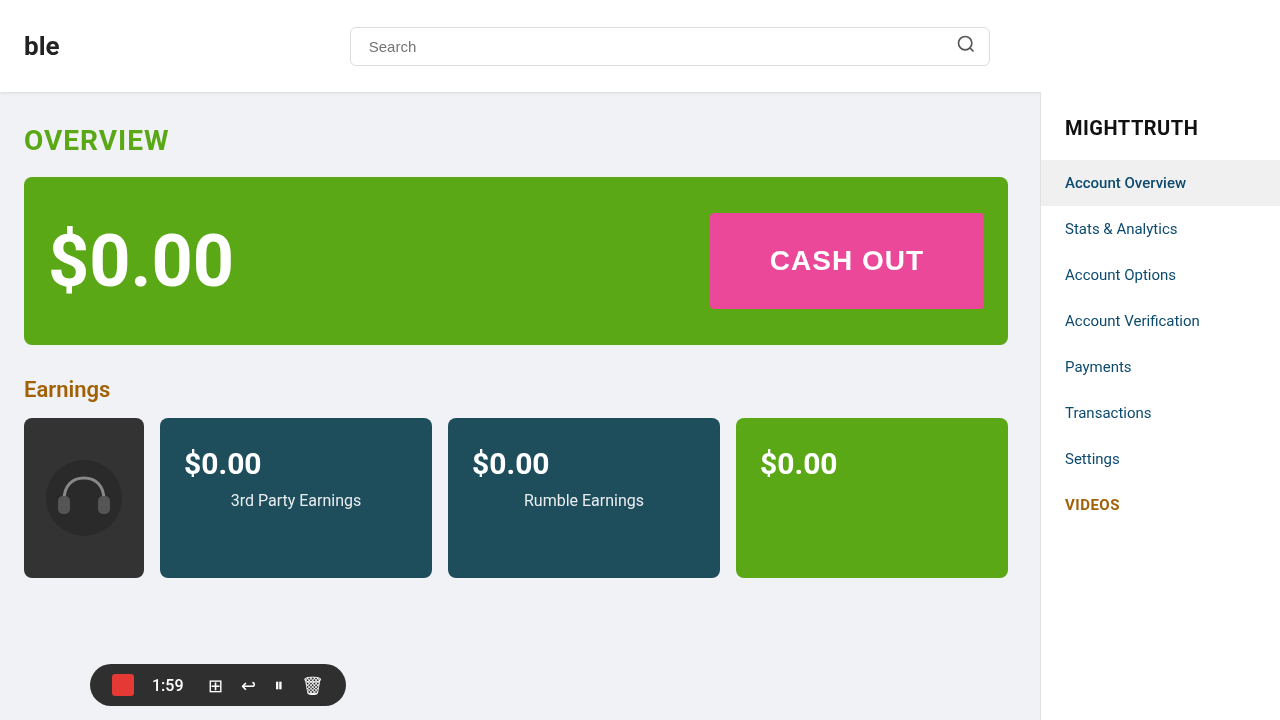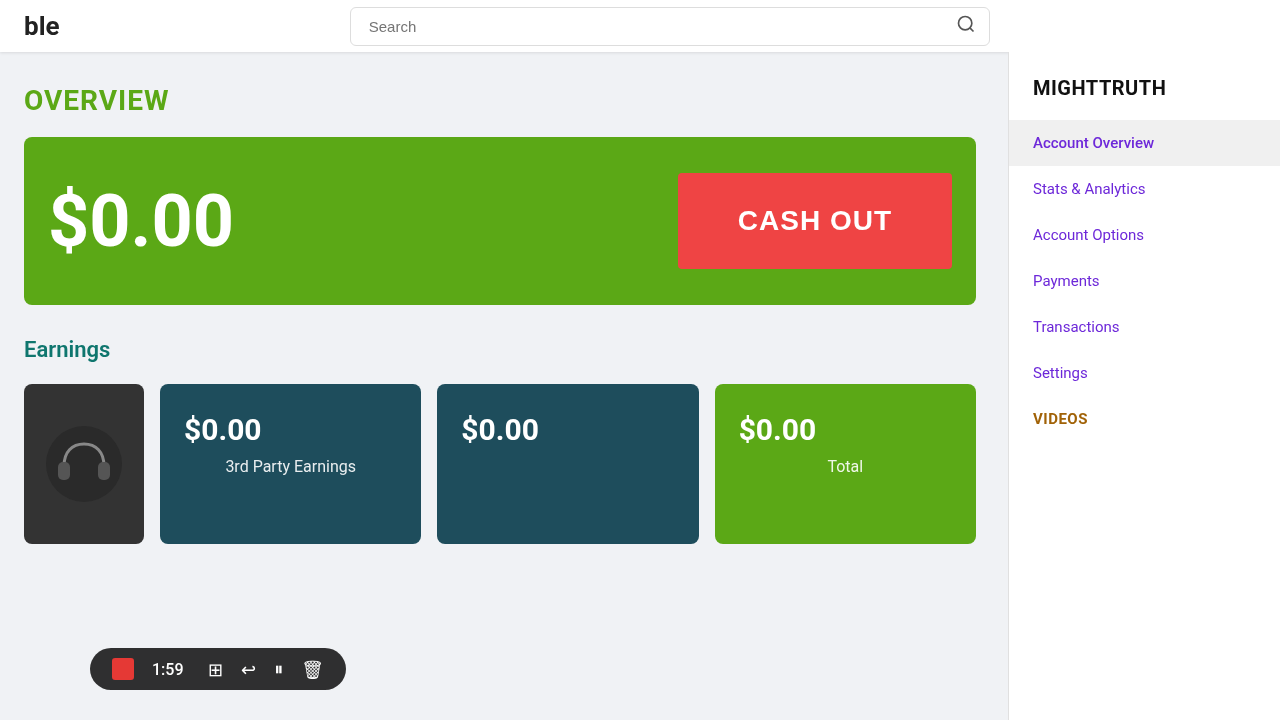--- a/index.html
+++ b/index.html
@@ -9,21 +9,21 @@
       width: 1280px;
       height: 720px;
       overflow: hidden;
       display: flex;
       flex-direction: column;
     }
 
     
     .header {
       background: #fff;
-      height: 52px;
+      height: 92px;
       display: flex;
       align-items: center;
       padding: 0 24px;
       gap: 24px;
       box-shadow: 0 1px 3px rgba(0,0,0,0.1);
       flex-shrink: 0;
     }
     .logo {
       font-size: 26px;
       font-weight: 700;
@@ -87,37 +87,37 @@
       justify-content: space-between;
       margin-bottom: 32px;
       min-height: 140px;
     }
     .balance-amount {
       font-size: 72px;
       font-weight: 700;
       color: #fff;
     }
     .cash-out-btn {
-      background: #ef4444;
+      background: #ec4899;
       color: #fff;
       border: none;
       font-size: 28px;
       font-weight: 700;
       padding: 32px 60px;
       border-radius: 4px;
       cursor: pointer;
       letter-spacing: 1px;
     }
 
     
     .earnings-title {
       font-size: 22px;
       font-weight: 600;
-      color: #0f766e;
-      margin-bottom: 22px;
+      color: #a16207;
+      margin-bottom: 16px;
     }
 
     .earnings-cards {
       display: flex;
       gap: 16px;
     }
 
     .earning-card {
       flex: 1;
       border-radius: 8px;
@@ -157,58 +157,58 @@
       width: 100%;
       height: 100%;
       background: #333;
       display: flex;
       align-items: center;
       justify-content: center;
     }
 
     
     .sidebar {
-      width: 272px;
+      width: 240px;
       background: #fff;
       border-left: 1px solid #e0e0e0;
       padding: 24px 0;
       flex-shrink: 0;
       overflow-y: auto;
     }
 
     .sidebar-username {
       font-size: 20px;
       font-weight: 700;
       color: #111;
       padding: 0 24px;
       margin-bottom: 20px;
       letter-spacing: 0.5px;
     }
 
     .sidebar-item {
       padding: 14px 24px;
       font-size: 15px;
-      color: #6d28d9;
+      color: #0c4a6e;
       cursor: pointer;
       transition: background 0.15s;
     }
     .sidebar-item.active {
       background: #f0f0f0;
       font-weight: 500;
     }
     .sidebar-item.green-text {
       color: #a16207;
       font-weight: 700;
       letter-spacing: 0.5px;
     }
 
     
     .video-toolbar {
       position: fixed;
-      bottom: 30px;
+      bottom: 14px;
       left: 90px;
       background: rgba(30,30,30,0.92);
       border-radius: 32px;
       padding: 10px 22px;
       display: flex;
       align-items: center;
       gap: 18px;
       z-index: 100;
     }
     .toolbar-stop {
@@ -270,35 +270,36 @@
         </div>
       </div>
 
       <div class="earning-card dark">
         <div class="earning-card-amount">$0.00</div>
         <div class="earning-card-label">3rd Party Earnings</div>
       </div>
 
       <div class="earning-card dark">
         <div class="earning-card-amount">$0.00</div>
+        <div class="earning-card-label">Rumble Earnings</div>
       </div>
 
       <div class="earning-card green">
         <div class="earning-card-amount">$0.00</div>
-        <div class="earning-card-label">Total</div>
       </div>
     </div>
   </div>
 
   <div class="sidebar">
     <div class="sidebar-username">MIGHTTRUTH</div>
 
     <div class="sidebar-item active">Account Overview</div>
     <div class="sidebar-item">Stats &amp; Analytics</div>
     <div class="sidebar-item">Account Options</div>
+    <div class="sidebar-item">Account Verification</div>
     <div class="sidebar-item">Payments</div>
     <div class="sidebar-item">Transactions</div>
     <div class="sidebar-item">Settings</div>
     <div class="sidebar-item green-text">VIDEOS</div>
   </div>
 </div>
 
 <div class="video-toolbar">
   <div class="toolbar-stop"></div>
   <span class="toolbar-time">1:59</span>

